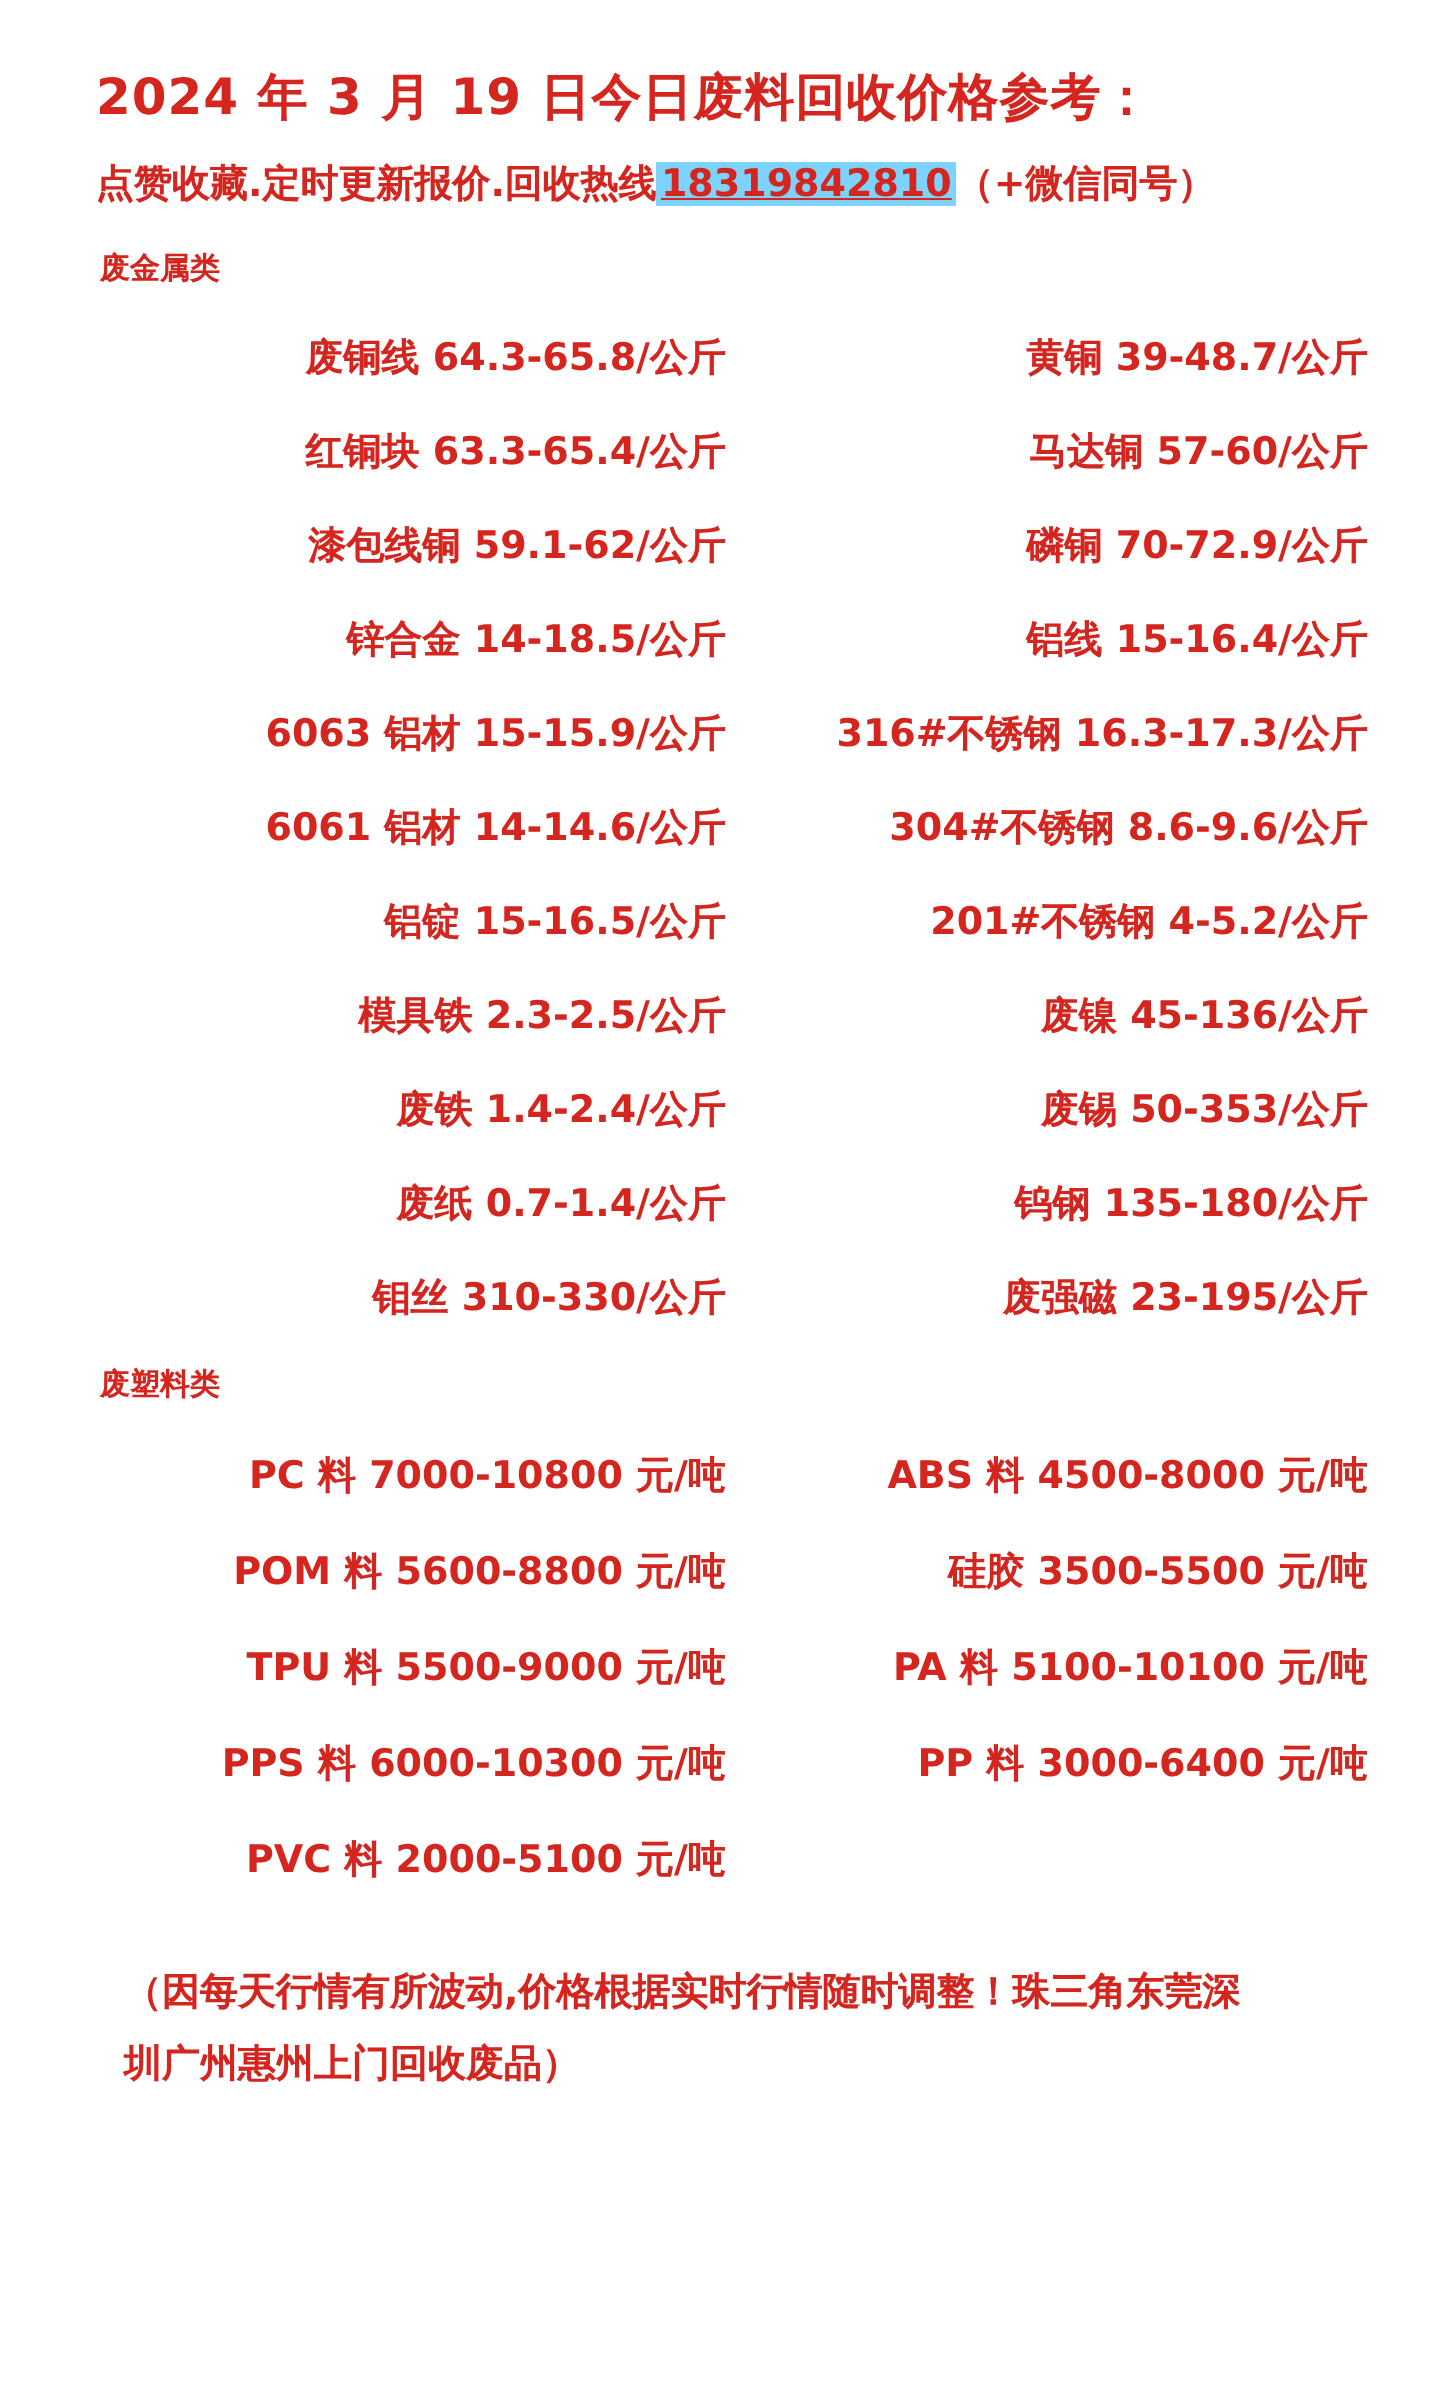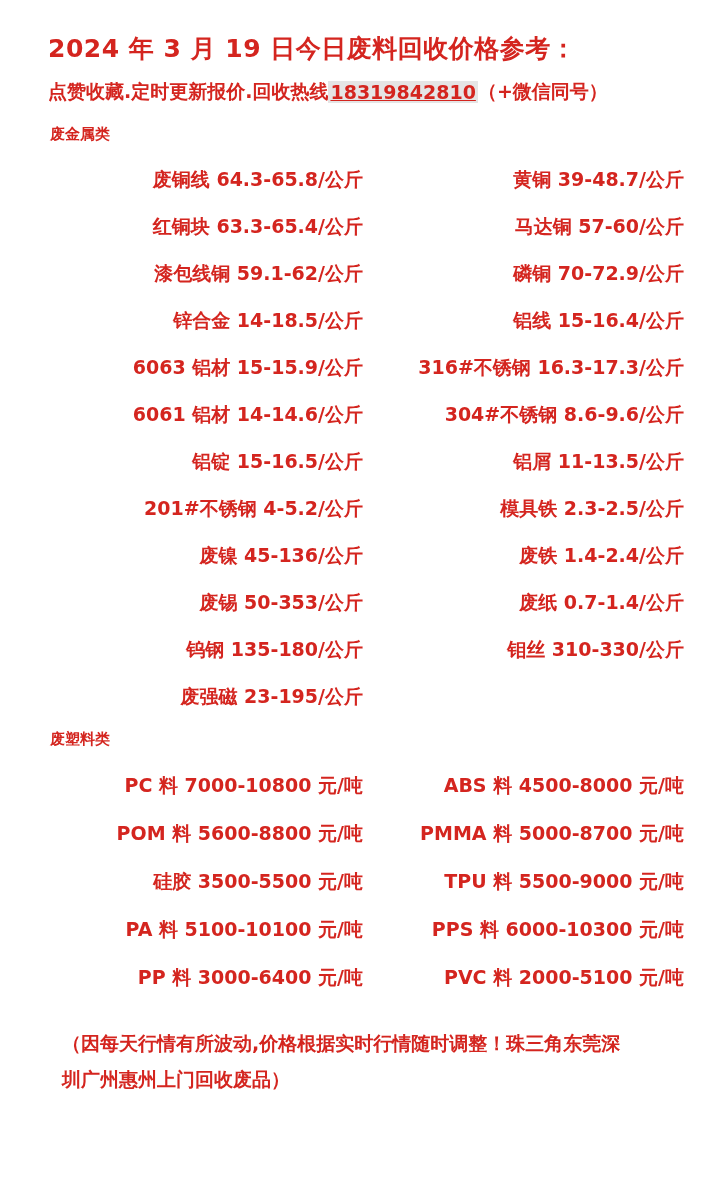--- a/index.html
+++ b/index.html
@@ -32,21 +32,21 @@
   .subline {
     font-size: 19px;
     font-weight: bold;
     color: #d4251f;
     margin: 0 0 20px 0;
     white-space: nowrap;
     display: flex;
     align-items: center;
   }
   .hotline {
-    background: #e5e5e5;
+    background: #7dd3fc;
     color: #d4251f;
     text-decoration: underline;
     padding: 0 2px;
     font-weight: bold;
   }
   .section-head {
     font-size: 15px;
     font-weight: bold;
     color: #d4251f;
     margin: 0 0 12px 2px;
@@ -108,39 +108,37 @@
     <div class="cell col2">马达铜 57-60/公斤</div>
     <div class="cell col1">漆包线铜 59.1-62/公斤</div>
     <div class="cell col2">磷铜 70-72.9/公斤</div>
     <div class="cell col1">锌合金 14-18.5/公斤</div>
     <div class="cell col2">铝线 15-16.4/公斤</div>
     <div class="cell col1">6063 铝材 15-15.9/公斤</div>
     <div class="cell col2">316#不锈钢 16.3-17.3/公斤</div>
     <div class="cell col1">6061 铝材 14-14.6/公斤</div>
     <div class="cell col2">304#不锈钢 8.6-9.6/公斤</div>
     <div class="cell col1">铝锭 15-16.5/公斤</div>
-    <div class="cell col1">铝屑 11-13.5/公斤</div>
     <div class="cell col2">201#不锈钢 4-5.2/公斤</div>
     <div class="cell col1">模具铁 2.3-2.5/公斤</div>
     <div class="cell col2">废镍 45-136/公斤</div>
     <div class="cell col1">废铁 1.4-2.4/公斤</div>
     <div class="cell col2">废锡 50-353/公斤</div>
     <div class="cell col1">废纸 0.7-1.4/公斤</div>
     <div class="cell col2">钨钢 135-180/公斤</div>
     <div class="cell col1">钼丝 310-330/公斤</div>
     <div class="cell col2">废强磁 23-195/公斤</div>
   </div>
 
   <div class="section-head">废塑料类</div>
 
   <div class="grid plastics">
     <div class="cell col1">PC 料 7000-10800 元/吨</div>
     <div class="cell col2">ABS 料 4500-8000 元/吨</div>
     <div class="cell col1">POM 料 5600-8800 元/吨</div>
-    <div class="cell col2">PMMA 料 5000-8700 元/吨</div>
     <div class="cell col1">硅胶 3500-5500 元/吨</div>
     <div class="cell col2">TPU 料 5500-9000 元/吨</div>
     <div class="cell col1">PA 料 5100-10100 元/吨</div>
     <div class="cell col2">PPS 料 6000-10300 元/吨</div>
     <div class="cell col1">PP 料 3000-6400 元/吨</div>
     <div class="cell col2">PVC 料 2000-5100 元/吨</div>
   </div>
 
   <div class="footer">
     <span>（因每天行情有所波动,价格根据实时行情随时调整！珠三角东莞深</span>

